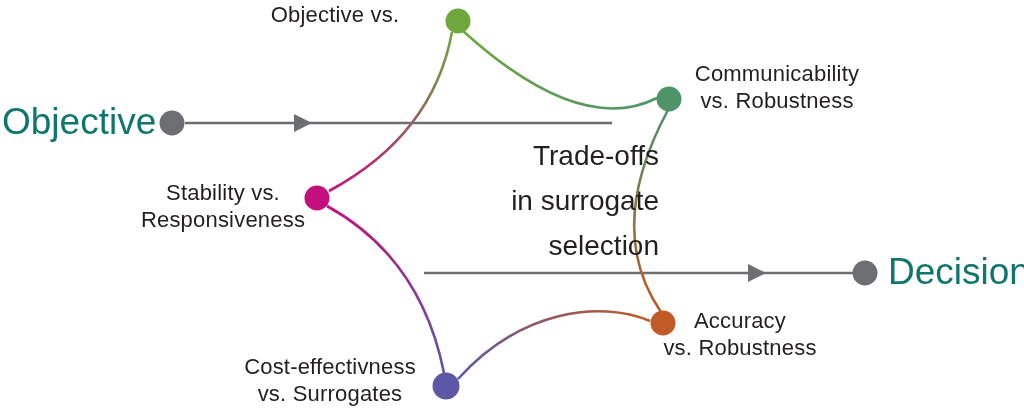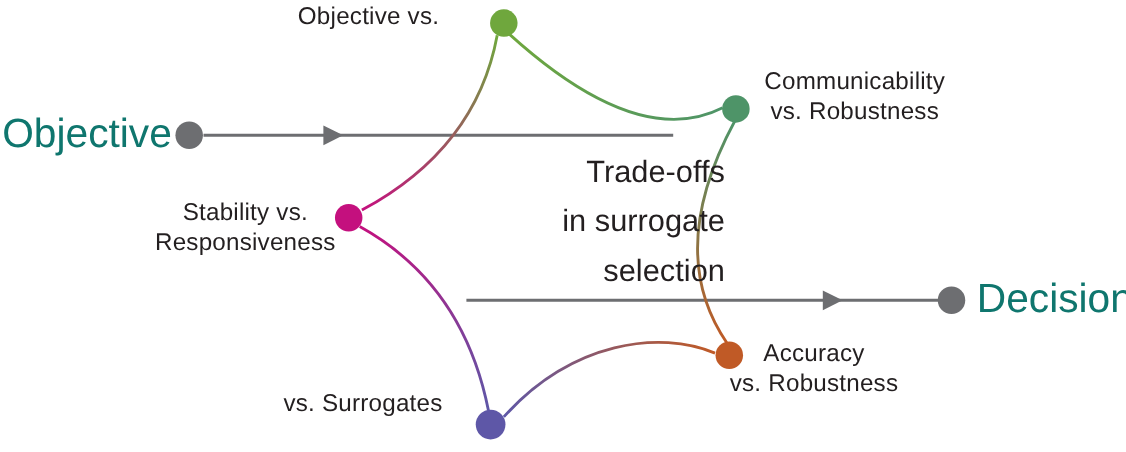--- a/index.html
+++ b/index.html
@@ -98,20 +98,21 @@
     <div>Communicability</div>
     <div>vs. Robustness</div>
   </div>
 
   <div class="label" style="left:98px; top:179px; width:250px;">
     <div>Stability vs.</div>
     <div>Responsiveness</div>
   </div>
 
   <div class="label" style="left:205px; top:353px; width:250px;">
+    <div>Cost-effectivness</div>
     <div>vs. Surrogates</div>
   </div>
 
   <div class="label" style="left:615px; top:307px; width:250px;">
     <div>Accuracy</div>
     <div>vs. Robustness</div>
   </div>
 
   <div class="flow-label" style="left:2px; top:100px;">Objective</div>
 

